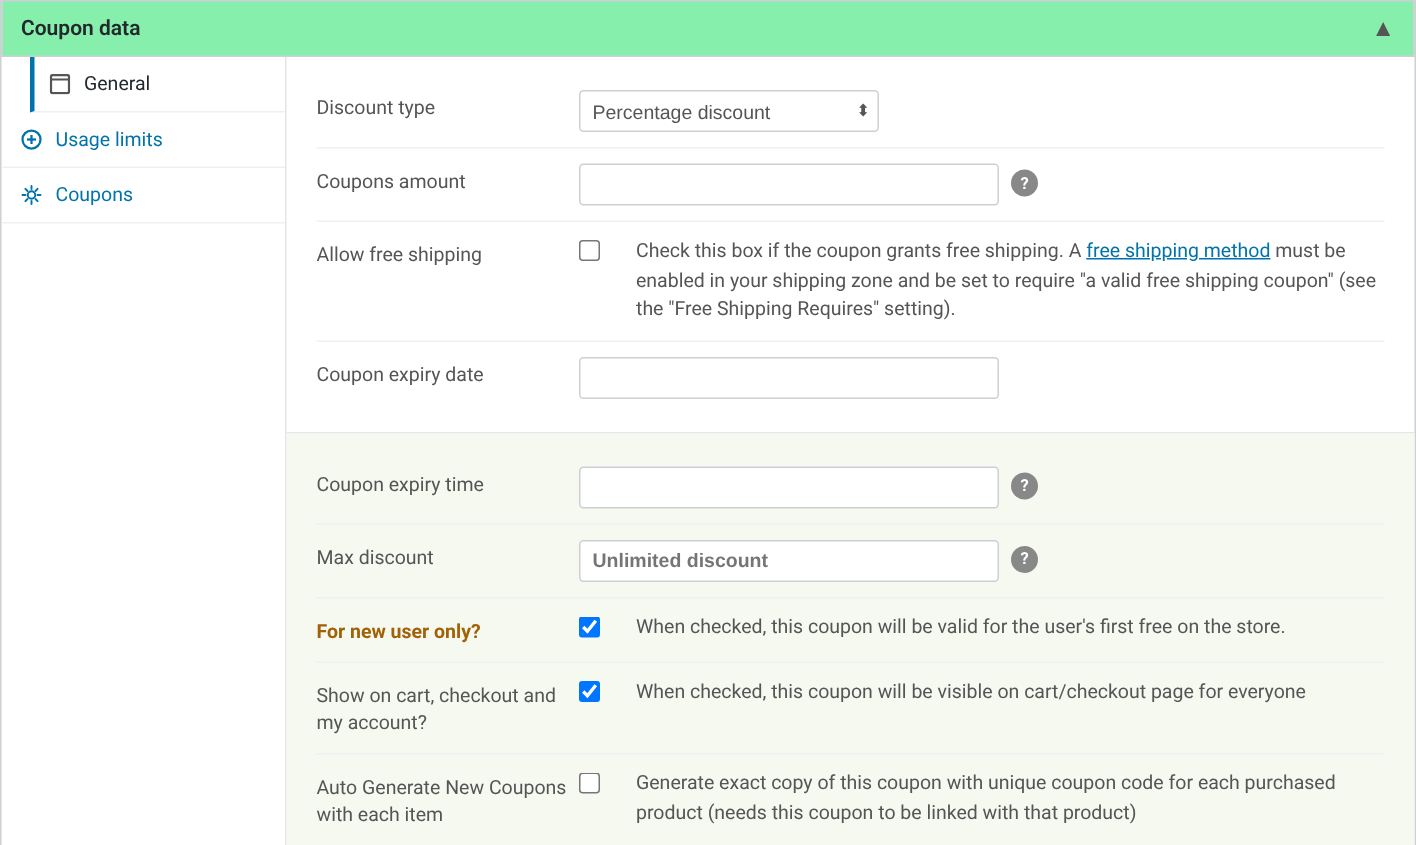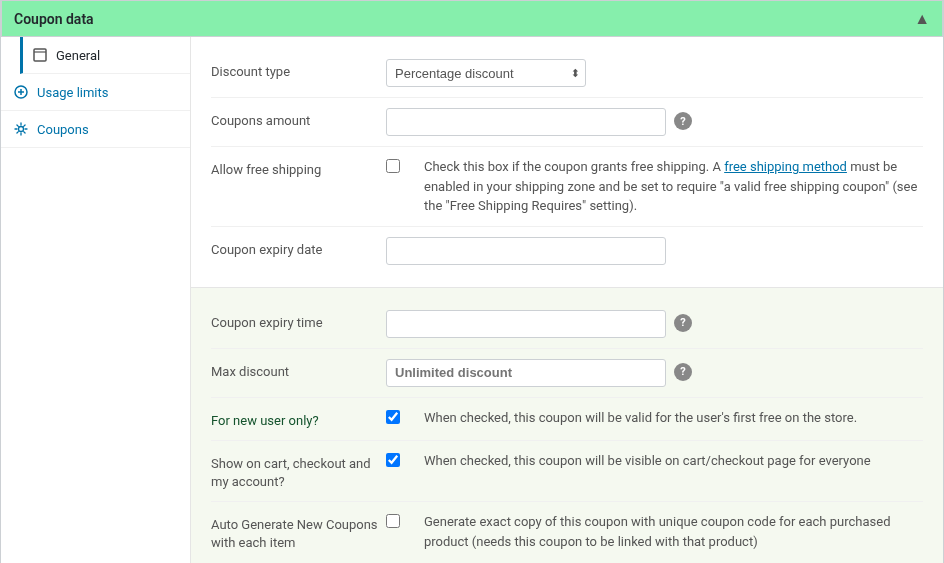--- a/index.html
+++ b/index.html
@@ -95,22 +95,22 @@
     }
     .form-label {
       width: 175px;
       flex-shrink: 0;
       padding-top: 4px;
       font-size: 13px;
       color: #555;
       line-height: 1.4;
     }
     .form-label.highlight {
-      color: #14532d;
-      font-weight: 400;
+      color: #a16207;
+      font-weight: 700;
     }
     .form-field {
       flex: 1;
       display: flex;
       align-items: flex-start;
       gap: 8px;
     }
     .form-field input[type="text"],
     .form-field select {
       padding: 4px 8px;

